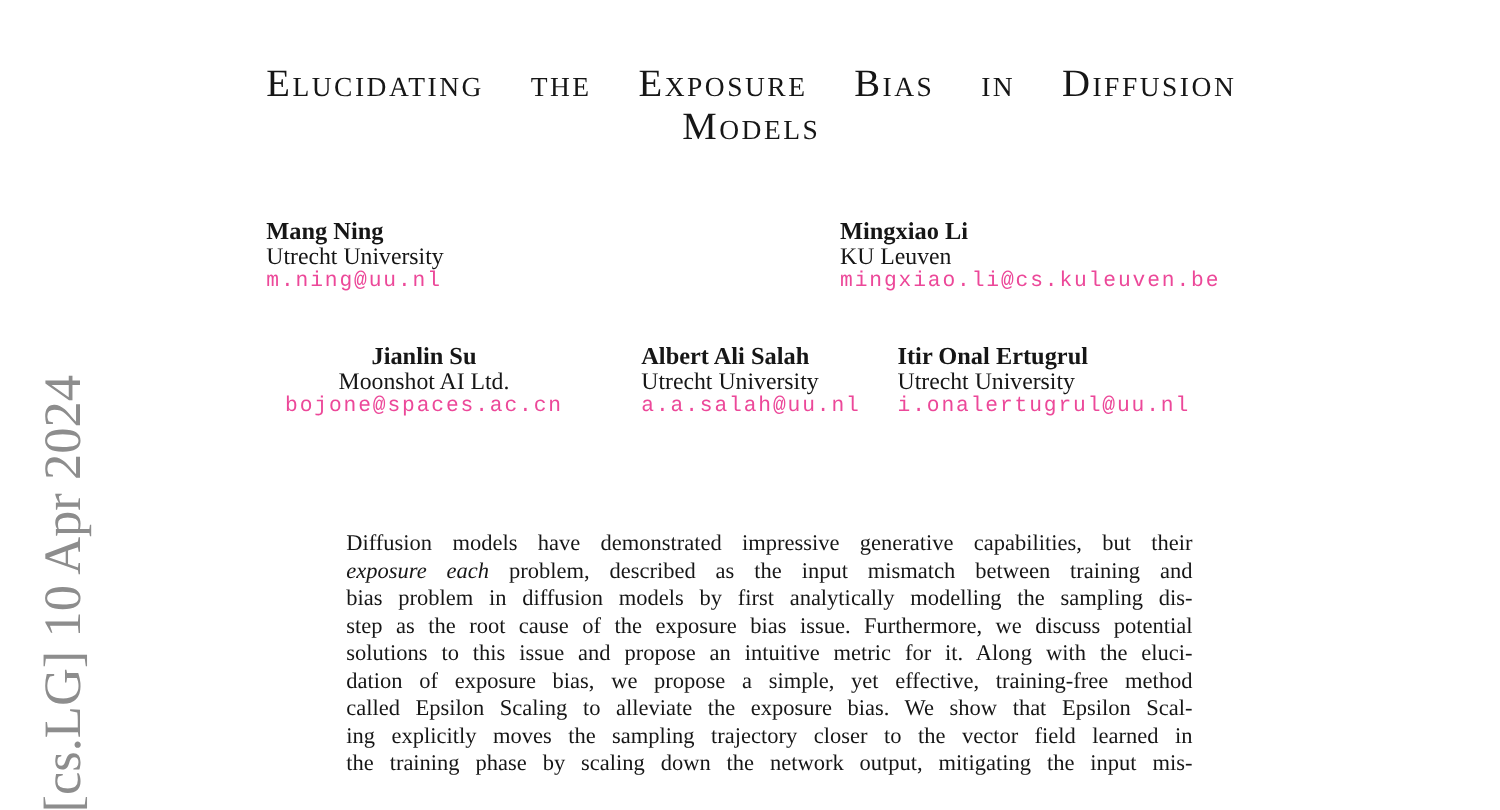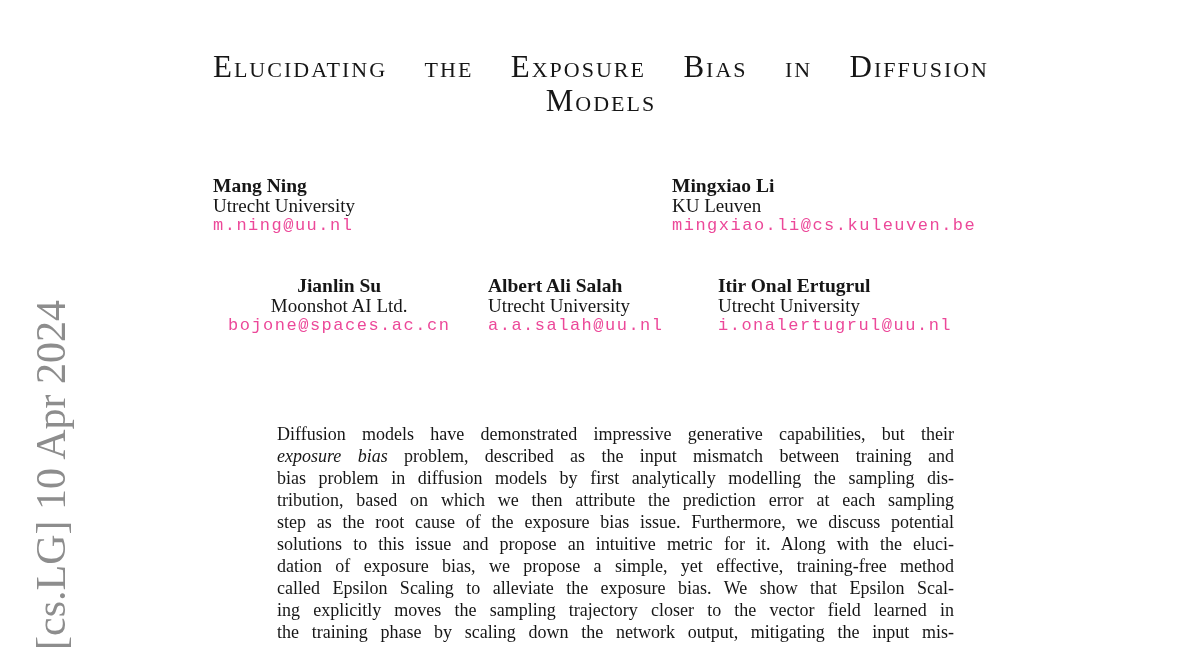--- a/index.html
+++ b/index.html
@@ -48,21 +48,21 @@
   .author .affil { font-size: 19px; }
   .author .email {
     font-family: "Liberation Mono", "DejaVu Sans Mono", monospace;
     font-size: 17px;
     letter-spacing: 1.5px;
     color: #ec4899;
   }
   .pos-r1c1 { left: 213px; top: 160px; }
   .pos-r1c2 { left: 672px; top: 160px; }
   .pos-r2c1 { left: 228px; top: 260px; text-align: center; }
-  .pos-r2c2 { left: 488px; top: 260px; }
+  .pos-r2c2 { left: 513px; top: 260px; }
   .pos-r2c3 { left: 718px; top: 260px; }
   .abstract-heading {
     position: absolute;
     left: 213px;
     top: 382px;
     width: 776px;
     text-align: center;
     font-variant: small-caps;
     font-size: 19.5px;
     line-height: 24px;
@@ -121,23 +121,22 @@
 
   <div class="author pos-r2c3">
     <div class="name">Itir Onal Ertugrul</div>
     <div class="affil">Utrecht University</div>
     <div class="email">i.onalertugrul@uu.nl</div>
   </div>
 
 
   <div class="abstract-body">
       <div class="abs-line">Diffusion models have demonstrated impressive generative capabilities, but their</div>
-      <div class="abs-line"><em>exposure bias</em> problem, described as the input mismatch between training and</div>
+      <div class="abs-line"><em>exposure each</em> problem, described as the input mismatch between training and</div>
       <div class="abs-line">bias problem in diffusion models by first analytically modelling the sampling dis-</div>
-      <div class="abs-line">tribution, based on which we then attribute the prediction error at each sampling</div>
       <div class="abs-line">step as the root cause of the exposure bias issue. Furthermore, we discuss potential</div>
       <div class="abs-line">solutions to this issue and propose an intuitive metric for it. Along with the eluci-</div>
       <div class="abs-line">dation of exposure bias, we propose a simple, yet effective, training-free method</div>
       <div class="abs-line">called Epsilon Scaling to alleviate the exposure bias. We show that Epsilon Scal-</div>
       <div class="abs-line">ing explicitly moves the sampling trajectory closer to the vector field learned in</div>
       <div class="abs-line">the training phase by scaling down the network output, mitigating the input mis-</div>
     </div>
 
 </div>
 

